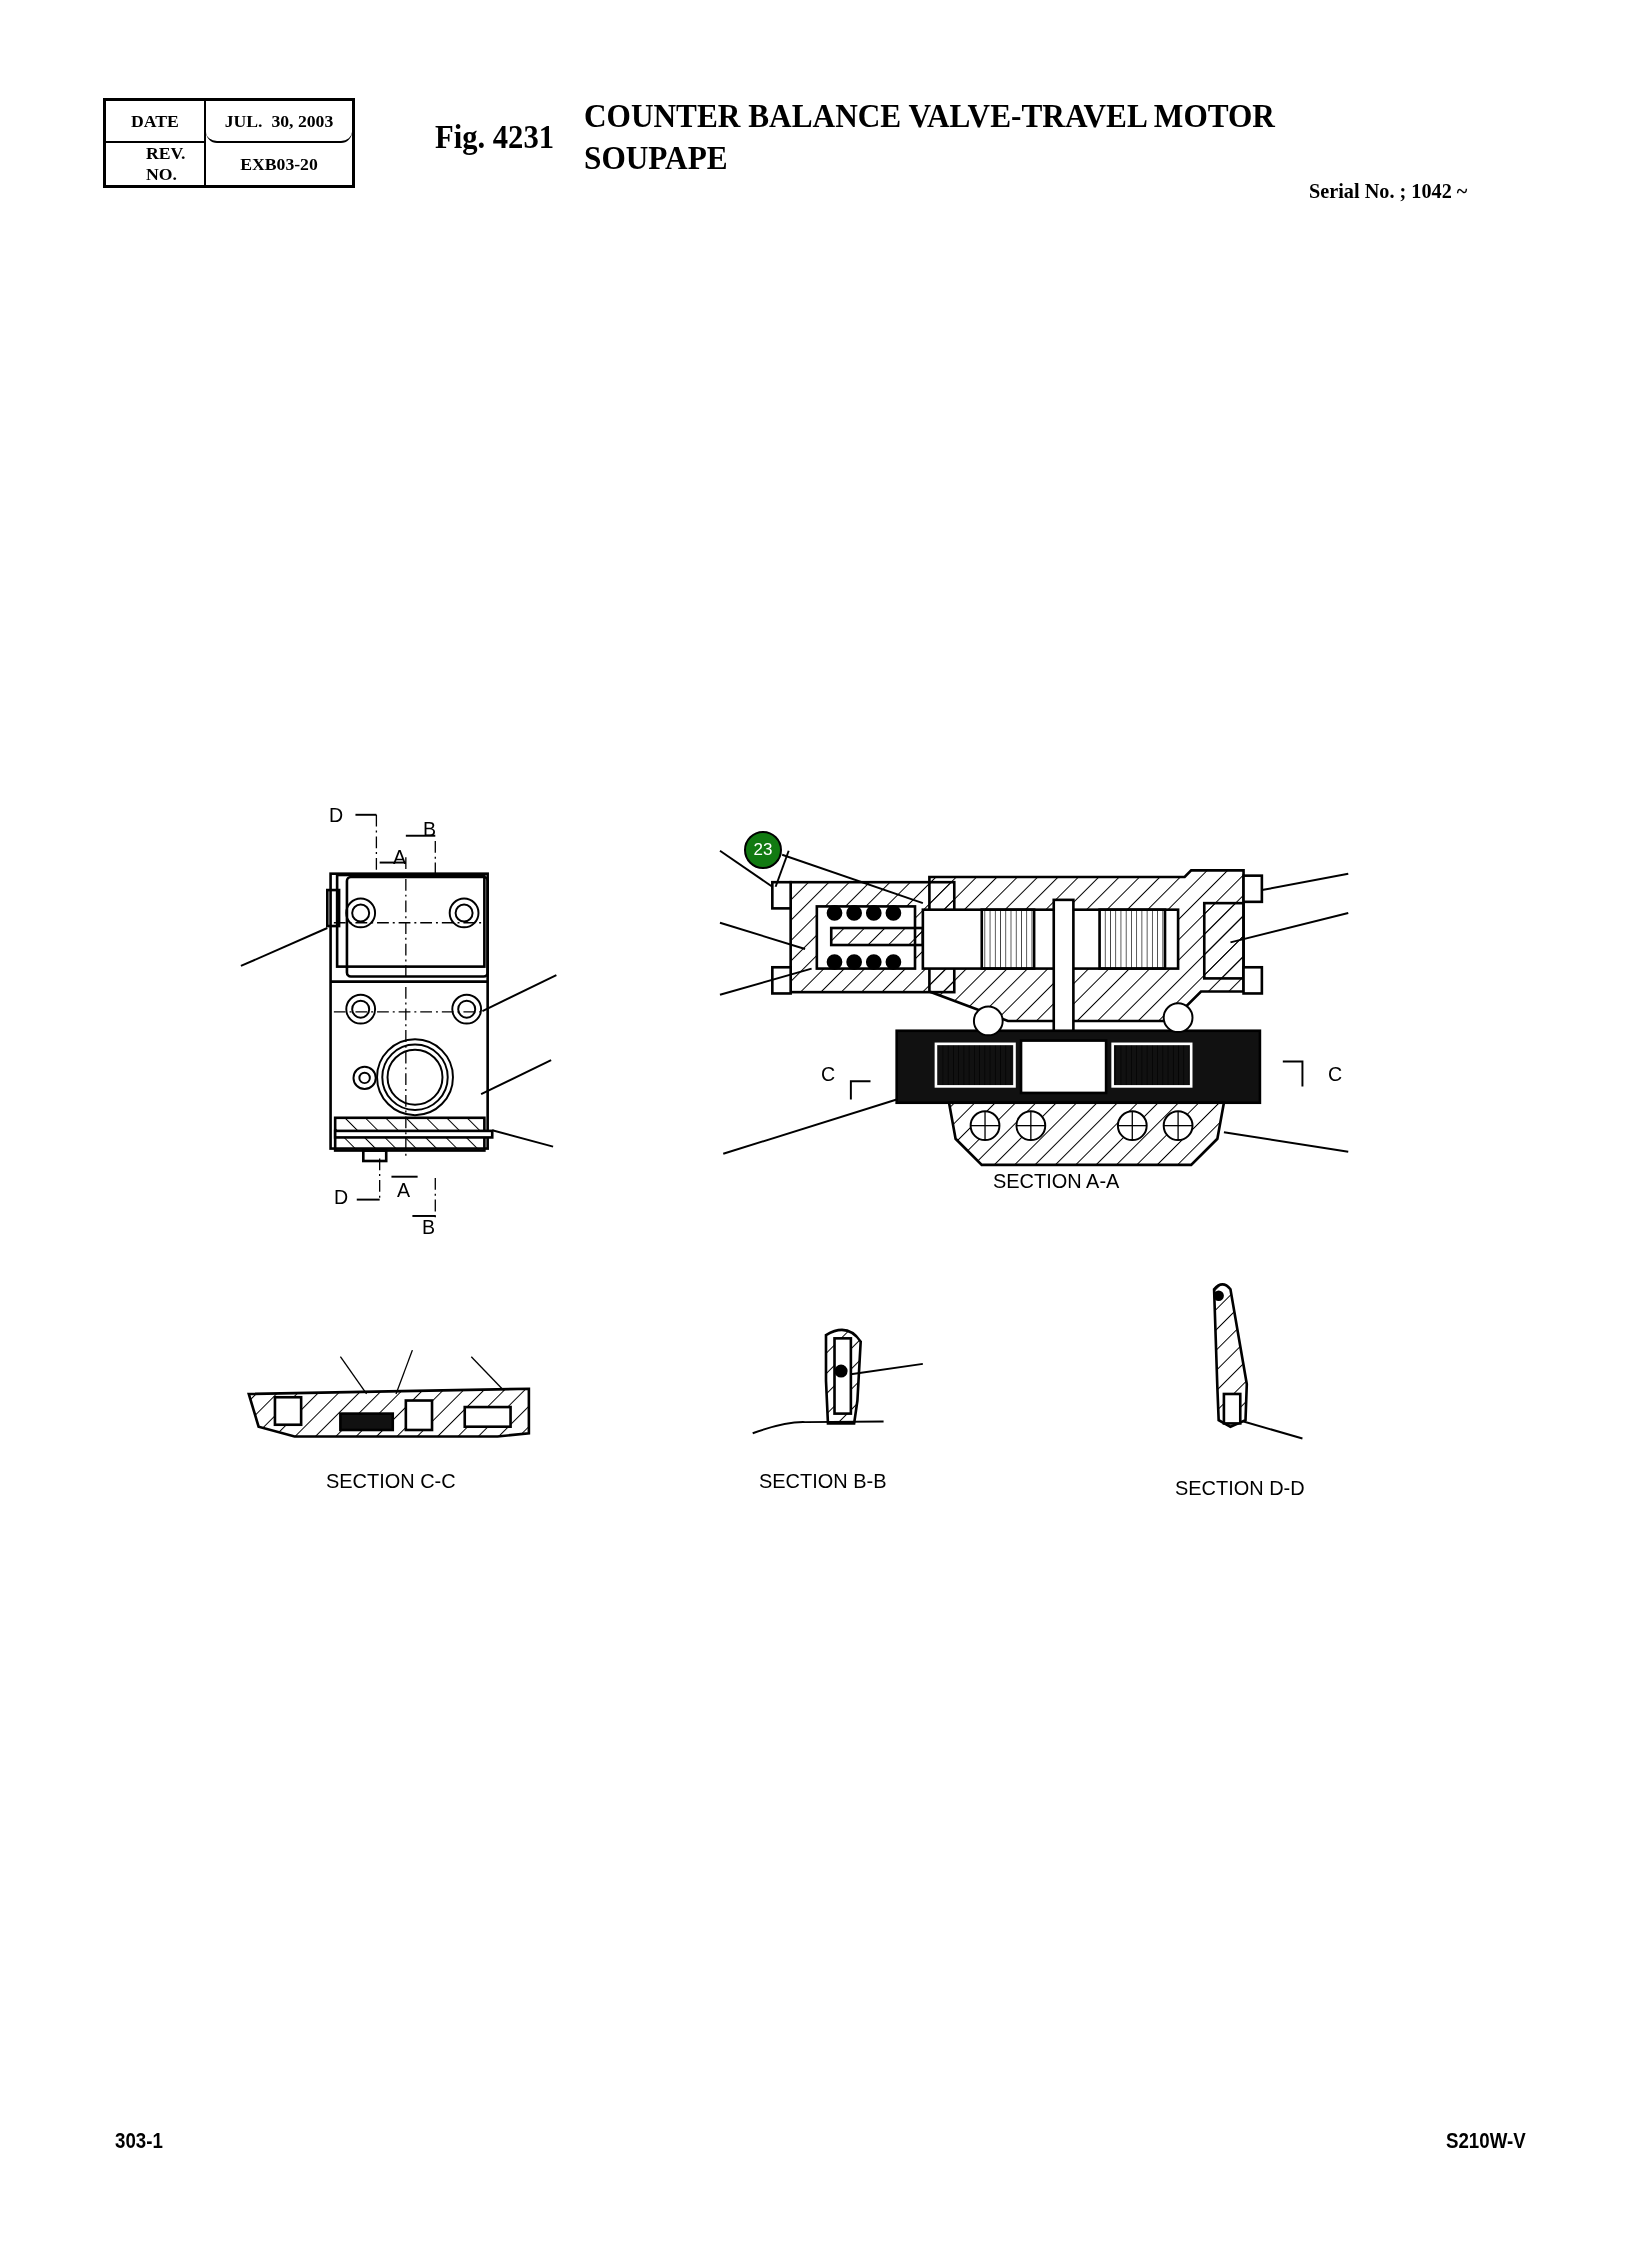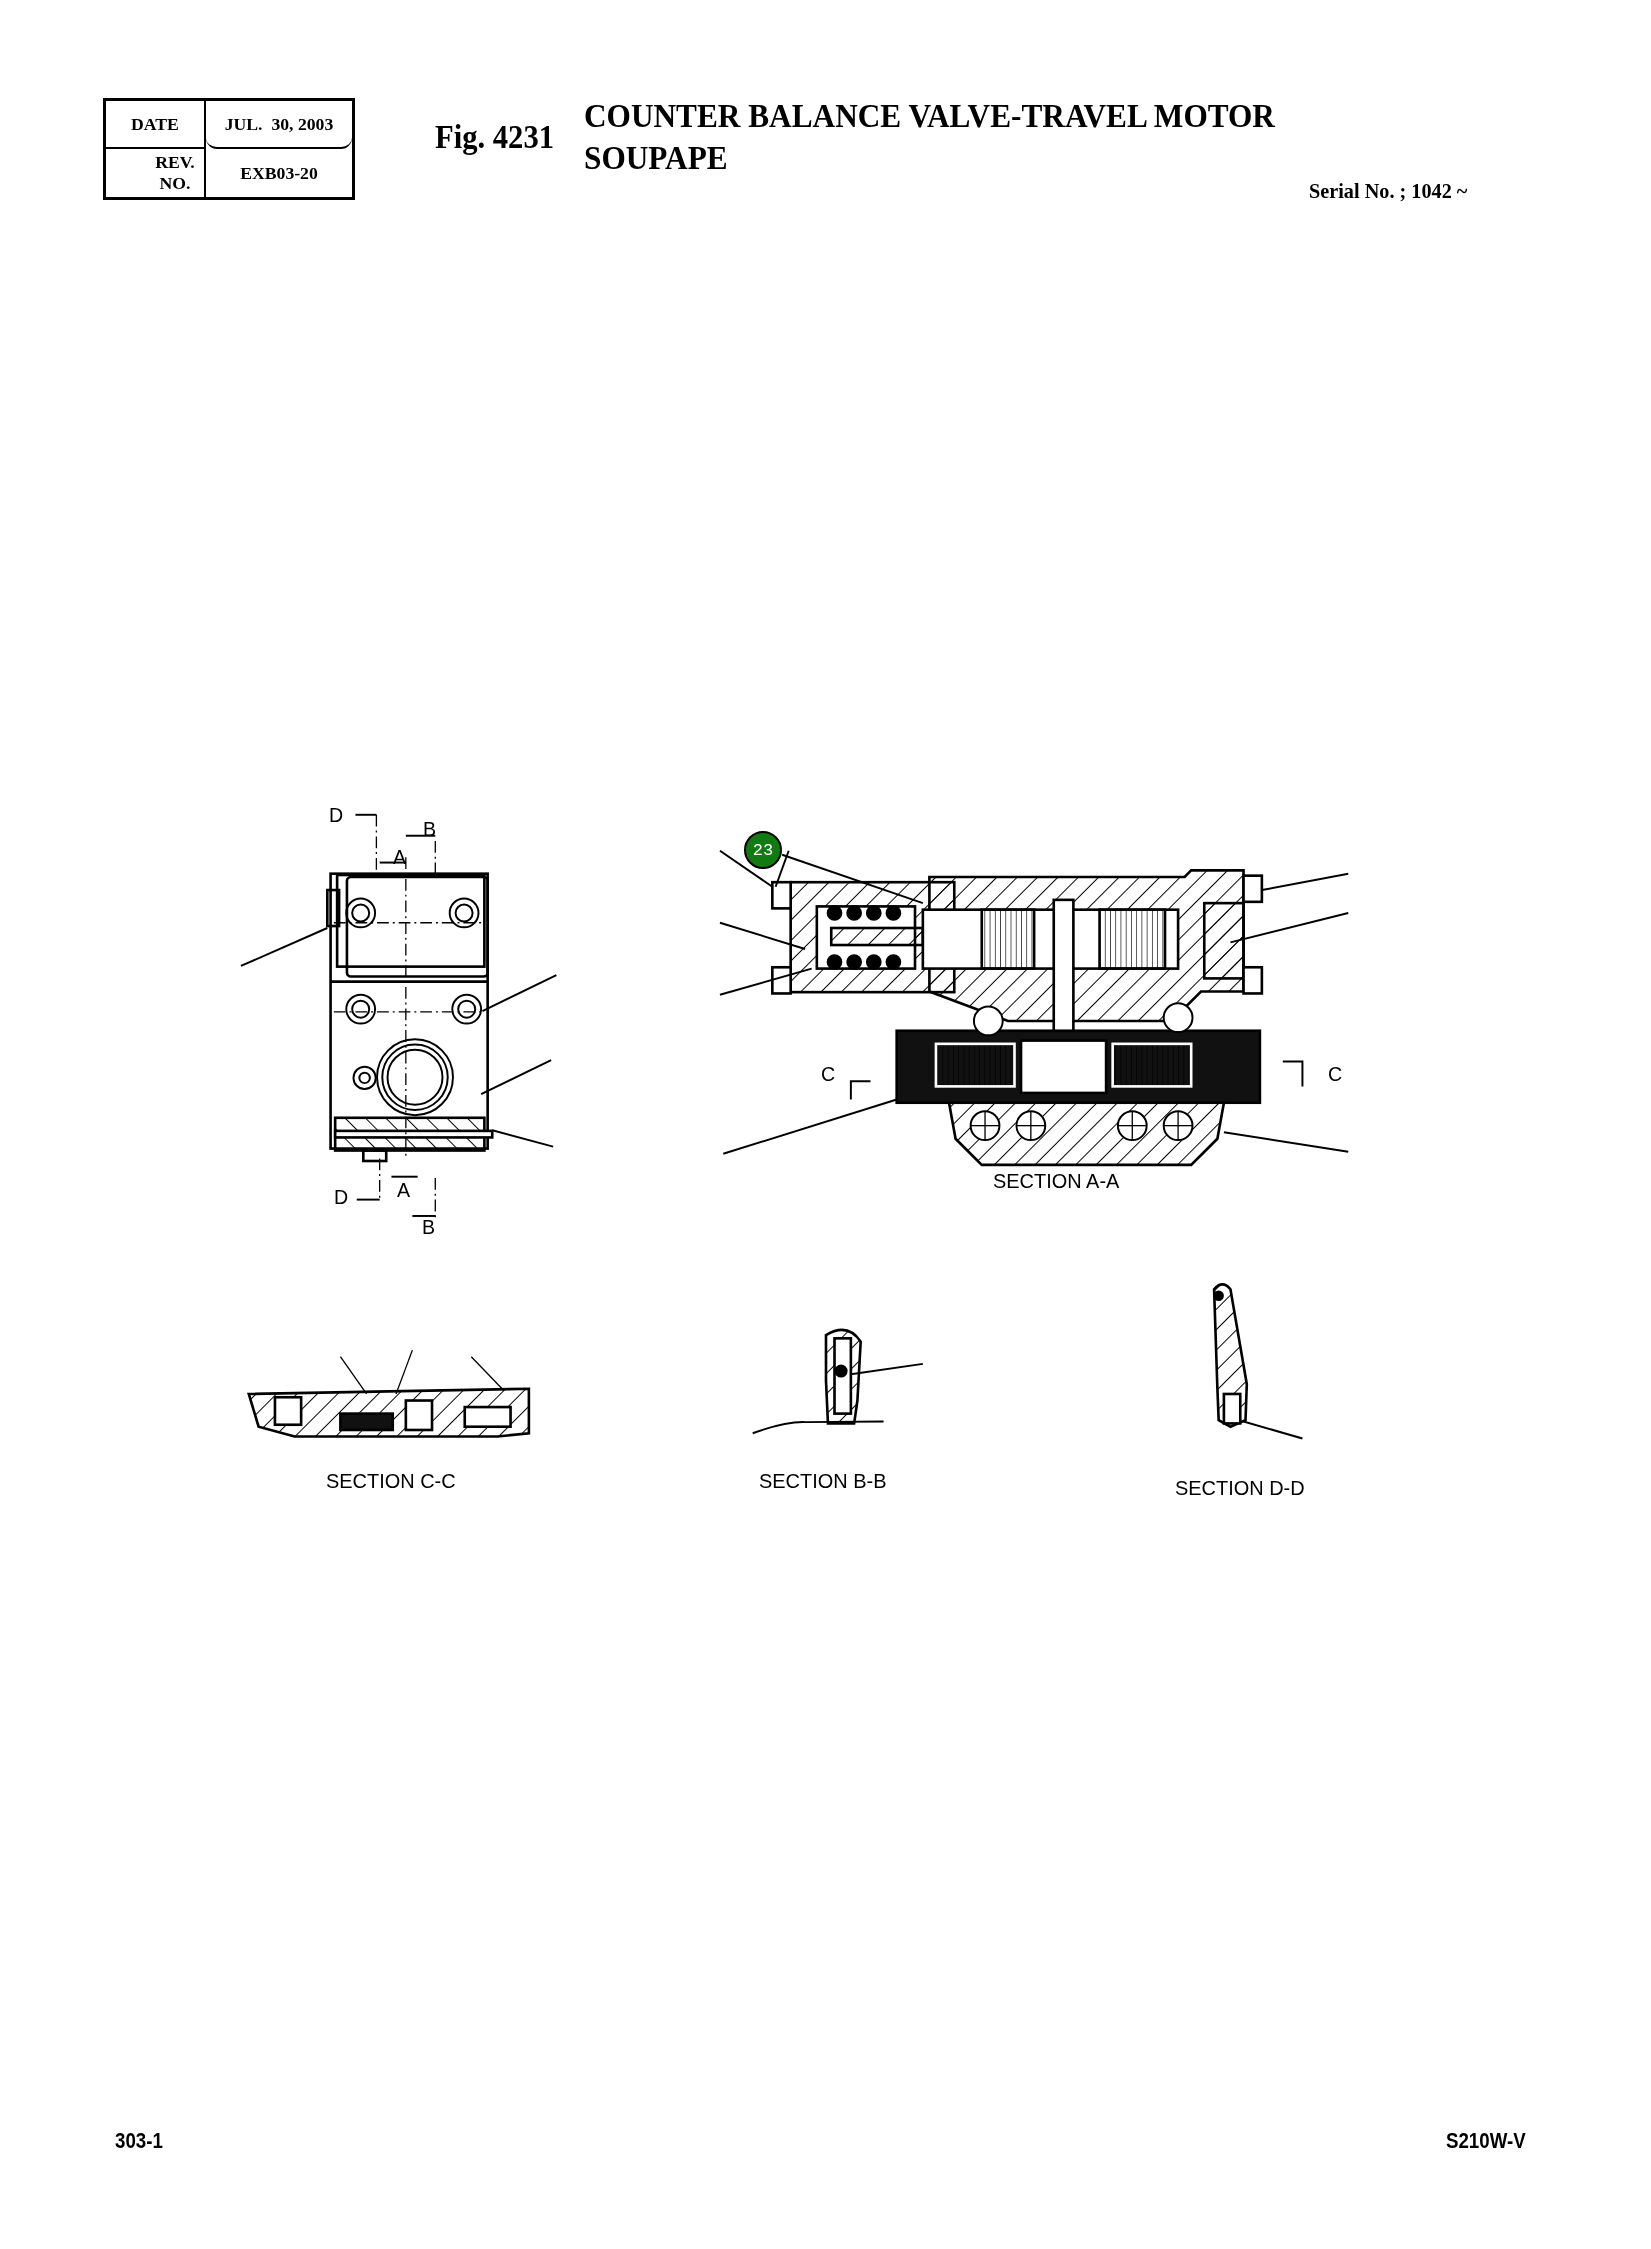--- a/index.html
+++ b/index.html
@@ -1,30 +1,30 @@
 <!DOCTYPE html>
 <html style="font-size:10.5px"><head>
 <meta charset="utf-8">
 <style>
   html, body { margin:0; padding:0; background:#ffffff; }
   body { width:1652px; height:2250px; position:relative; overflow:hidden; font-family:"Liberation Serif", serif; color:#000; }
-  .hdr-table { position:absolute; left:103px; top:98px; width:252px; height:102px; border:3.3px solid #000; box-sizing:border-box; display:grid; grid-template-columns:100px 1fr; grid-template-rows:1fr 1fr;text-align:center; }
+  .hdr-table { position:absolute; left:103px; top:98px; width:252px; height:90px; border:3.3px solid #000; box-sizing:border-box; display:grid; grid-template-columns:100px 1fr; grid-template-rows:1fr 1fr; }
   .hdr-table .cell { display:flex; align-items:center; justify-content:center; font-family:"Liberation Serif", serif; font-weight:bold; font-size:17.7px; }
   .hdr-table .c1 { border-right:2px solid #000; border-bottom:2px solid #000; }
   .hdr-table .c2 { border-bottom:2px solid #000; }
   .hdr-table .c3 { border-right:2px solid #000;padding-left:40px; }
   .fig-no { position:absolute; left:435px; top:118px; font-size:34px; font-weight:bold; transform:scaleX(0.9); transform-origin:left; }
   .title1 { position:absolute; left:584px; top:97px; font-size:34px; font-weight:bold; transform:scaleX(0.92); transform-origin:left; white-space:nowrap; }
   .title2 { position:absolute; left:584px; top:139px; font-size:34px; font-weight:bold; transform:scaleX(0.92); transform-origin:left; }
   .serial { position:absolute; left:1309px; top:178px; font-size:22px; font-weight:bold; white-space:nowrap; transform:scaleX(0.92); transform-origin:left; }
   .drawing { position:absolute; left:0; top:0; width:1652px; height:2250px; }
   .sec-label { position:absolute; font-family:"Liberation Sans", sans-serif; font-size:21px; white-space:nowrap; transform:scaleX(0.95); transform-origin:left; }
   .footer-l { position:absolute; left:115px; top:2128px; font-family:"Liberation Sans", sans-serif; font-weight:bold; font-size:22px; transform:scaleX(0.85); transform-origin:left; }
   .footer-r { position:absolute; left:1446px; top:2128px; font-family:"Liberation Sans", sans-serif; font-weight:bold; font-size:22px; transform:scaleX(0.85); transform-origin:left; }
-  .callout { position:absolute; width:38px; height:38px; border-radius:50%; background:#117a11; border:2.6px solid #000; box-sizing:border-box; color:#fff; display:flex; align-items:center; justify-content:center; font-family:Liberation Mono, monospace; font-size:17px; cursor:pointer; }
+  .callout { position:absolute; width:38px; height:38px; border-radius:50%; background:#117a11; border:2.6px solid #000; box-sizing:border-box; color:#fff; display:flex; align-items:center; justify-content:center; font-family:Liberation Sans, sans-serif; font-size:17px; cursor:pointer; }
   .cut-label { position:absolute; font-family:"Liberation Sans", sans-serif; font-size:19.6px; }
 </style>
 </head>
 <body>
 
 <div class="hdr-table">
   <div class="cell c1">DATE</div>
   <div class="cell c2" style="white-space:pre;border-radius:11px;">JUL.  30, 2003</div>
   <div class="cell c3">REV. NO.</div>
   <div class="cell c4">EXB03-20</div>

